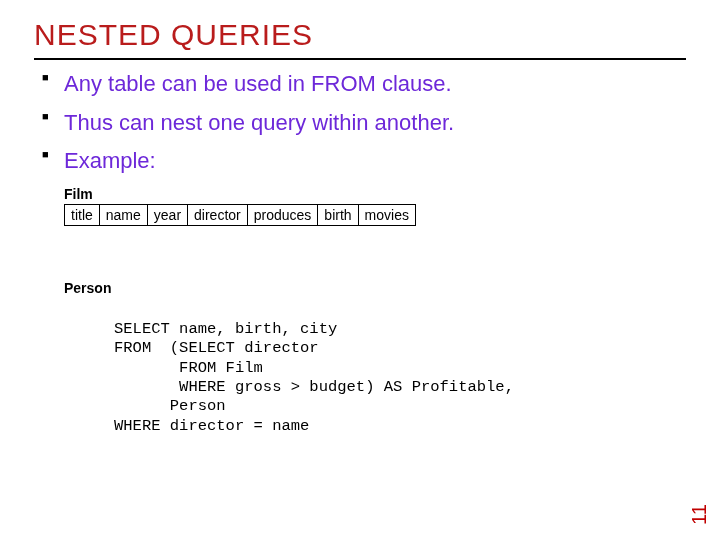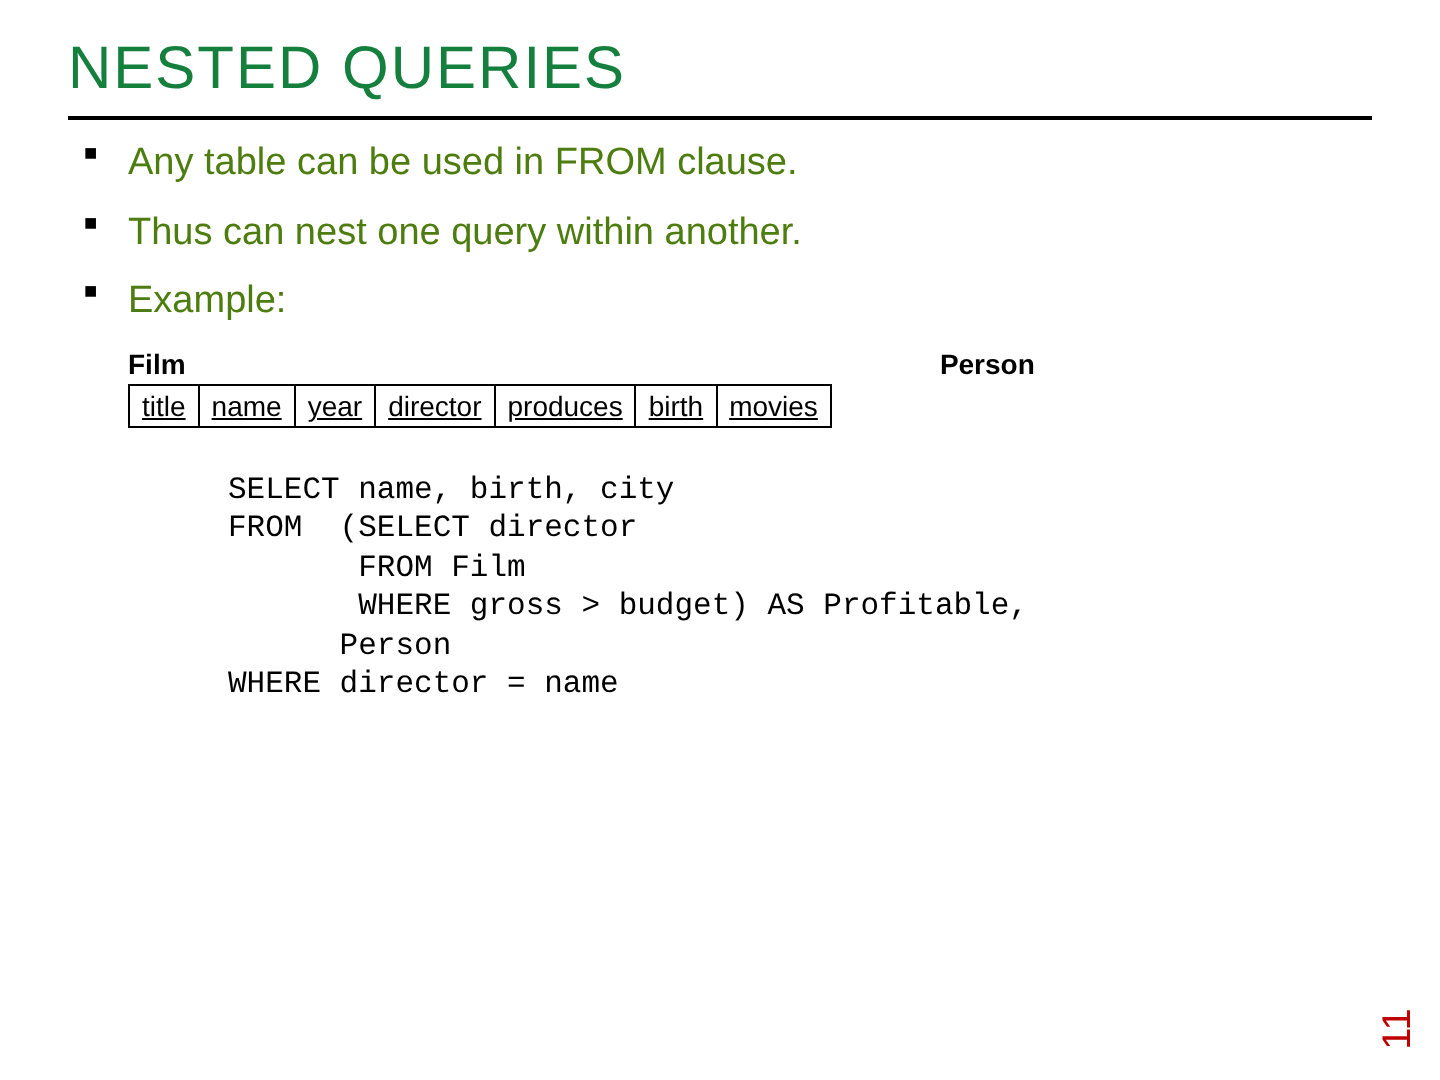--- a/index.html
+++ b/index.html
@@ -11,36 +11,36 @@
     position: relative;
     overflow: hidden;
   }
   .slide {
     padding: 18px 34px 0 34px;
   }
   .title {
     font-family: Impact, 'Arial Black', sans-serif;
     font-size: 30px;
     letter-spacing: 1px;
-    color: #15803d;
+    color: #b91c1c;
     font-weight: normal;
   }
   .hr {
     border: none;
     border-top: 2px solid #000;
     margin-top: 6px;
     margin-bottom: 10px;
   }
   ul.bullets {
     list-style: none;
     padding-left: 8px;
   }
   ul.bullets > li {
-    font-size: 19px;
-    color: #4d7c0f;
+    font-size: 22px;
+    color: #6d28d9;
     margin-bottom: 10px;
     padding-left: 22px;
     position: relative;
     line-height: 1.3;
   }
   ul.bullets > li::before {
     content: '■';
     position: absolute;
     left: 0;
     top: 0;
@@ -55,36 +55,36 @@
     font-size: 17px;
     margin-left: 30px;
     margin-top: 2px;
     margin-bottom: 6px;
   }
   .tables-row {
     display: flex;
     gap: 54px;
     margin-left: 30px;
     margin-top: 2px;
+    flex-direction: column;
   }
   .table-block { }
   .table-label {
     font-size: 14px;
     font-weight: bold;
     margin-bottom: 2px;
   }
   table.schema {
     border-collapse: collapse;
   }
   table.schema td {
     border: 1px solid #000;
     padding: 2px 6px;
     font-size: 14px;
     text-align: center;
-    text-decoration: underline;
   }
   table.schema.person td {
     padding: 2px 16px;
   }
   .sql-block {
     font-family: 'Courier New', Courier, monospace;
     font-size: 15.5px;
     white-space: pre;
     margin-left: 80px;
     margin-top: 22px;

